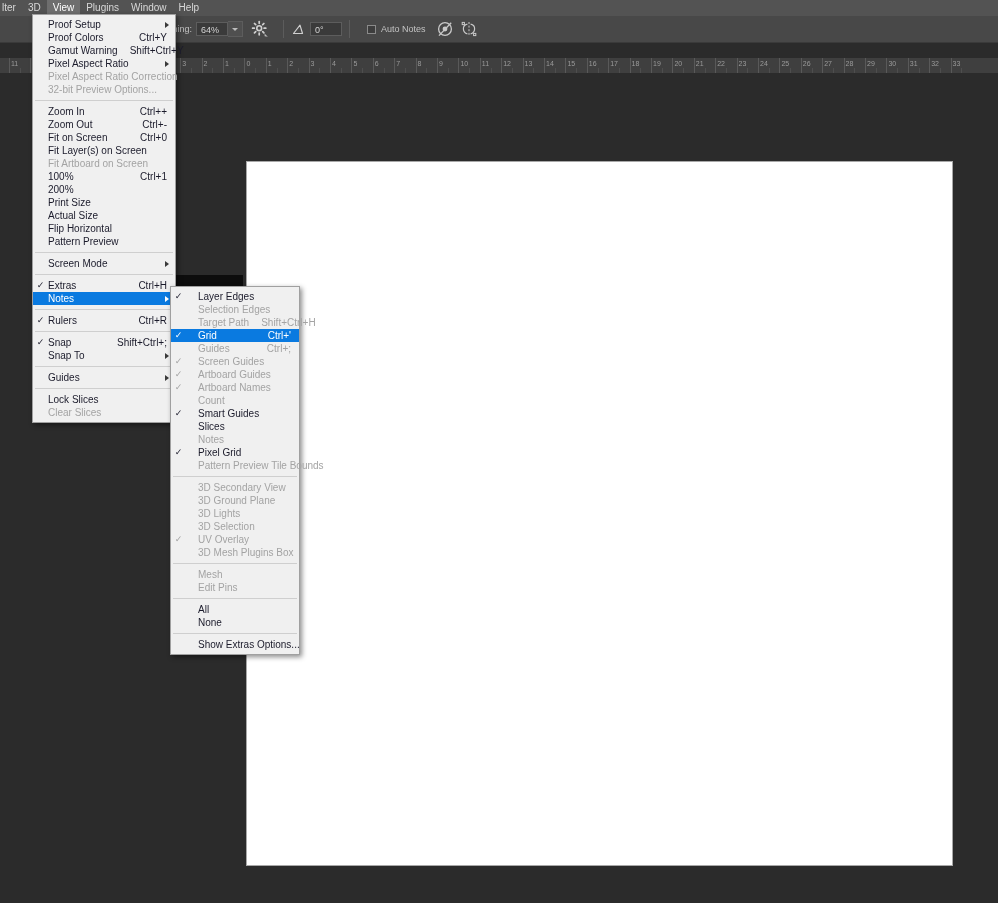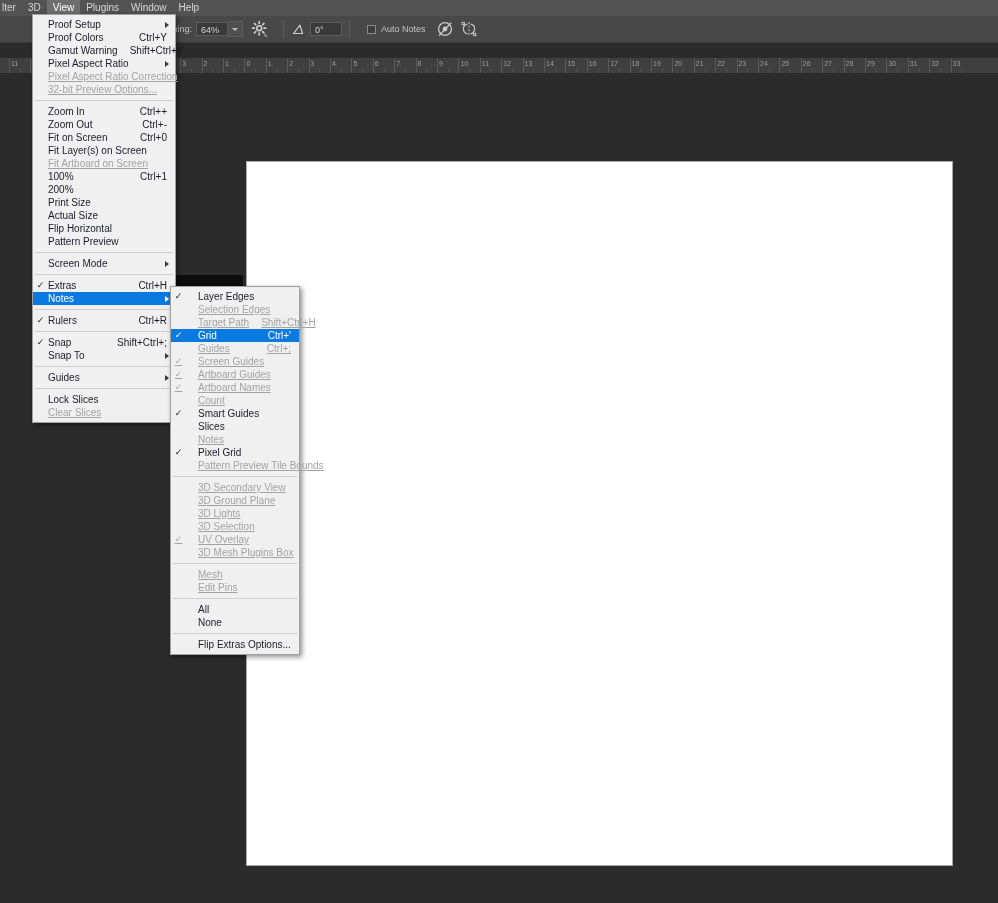--- a/index.html
+++ b/index.html
@@ -189,21 +189,21 @@
     position: relative;
     display: flex;
     align-items: flex-end;
     height: 13px;
     font-size: 10px;
     color: #1b1b2b;
     line-height: 13px;
     white-space: nowrap;
     padding: 0;
   }
-  .mi.disabled { color: #a3a3a3; text-decoration: underline; }
+  .mi.disabled { color: #a3a3a3; }
   .mi.highlight {
     background: #0a7ae0;
     color: #ffffff;
   }
   .mi .chk {
     width: 15px;
     text-align: center;
     font-size: 9px;
     flex: 0 0 15px;
     color: inherit;
@@ -718,15 +718,15 @@
       <span class="chk"></span>
       <span class="lbl">All</span>
     </div>
     <div class="mi">
       <span class="chk"></span>
       <span class="lbl">None</span>
     </div>
     <div class="msep"></div>
     <div class="mi">
       <span class="chk"></span>
-      <span class="lbl">Flip Extras Options...</span>
+      <span class="lbl">Show Extras Options...</span>
     </div>
   </div>
 
 </body></html>

